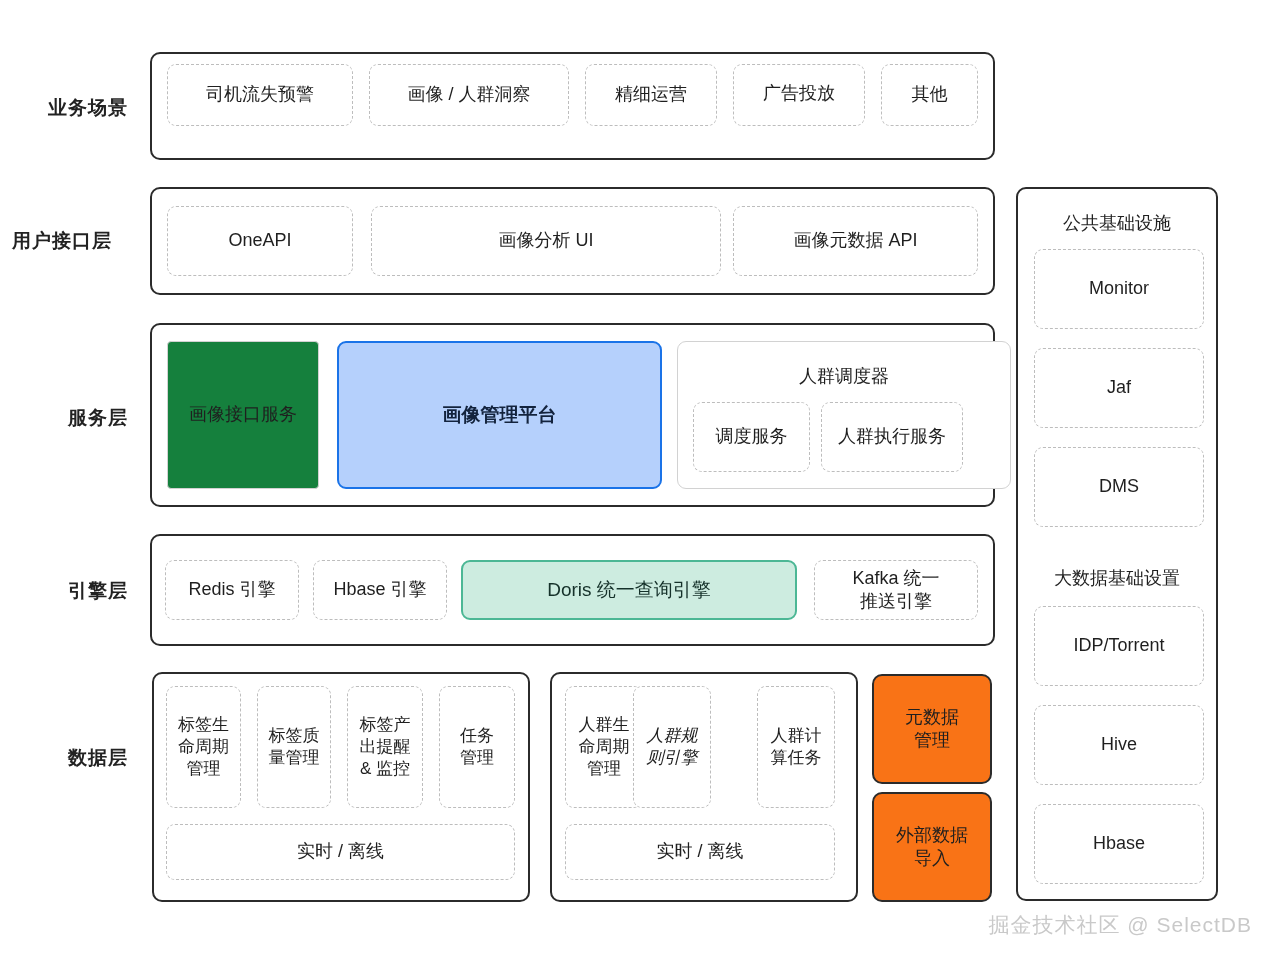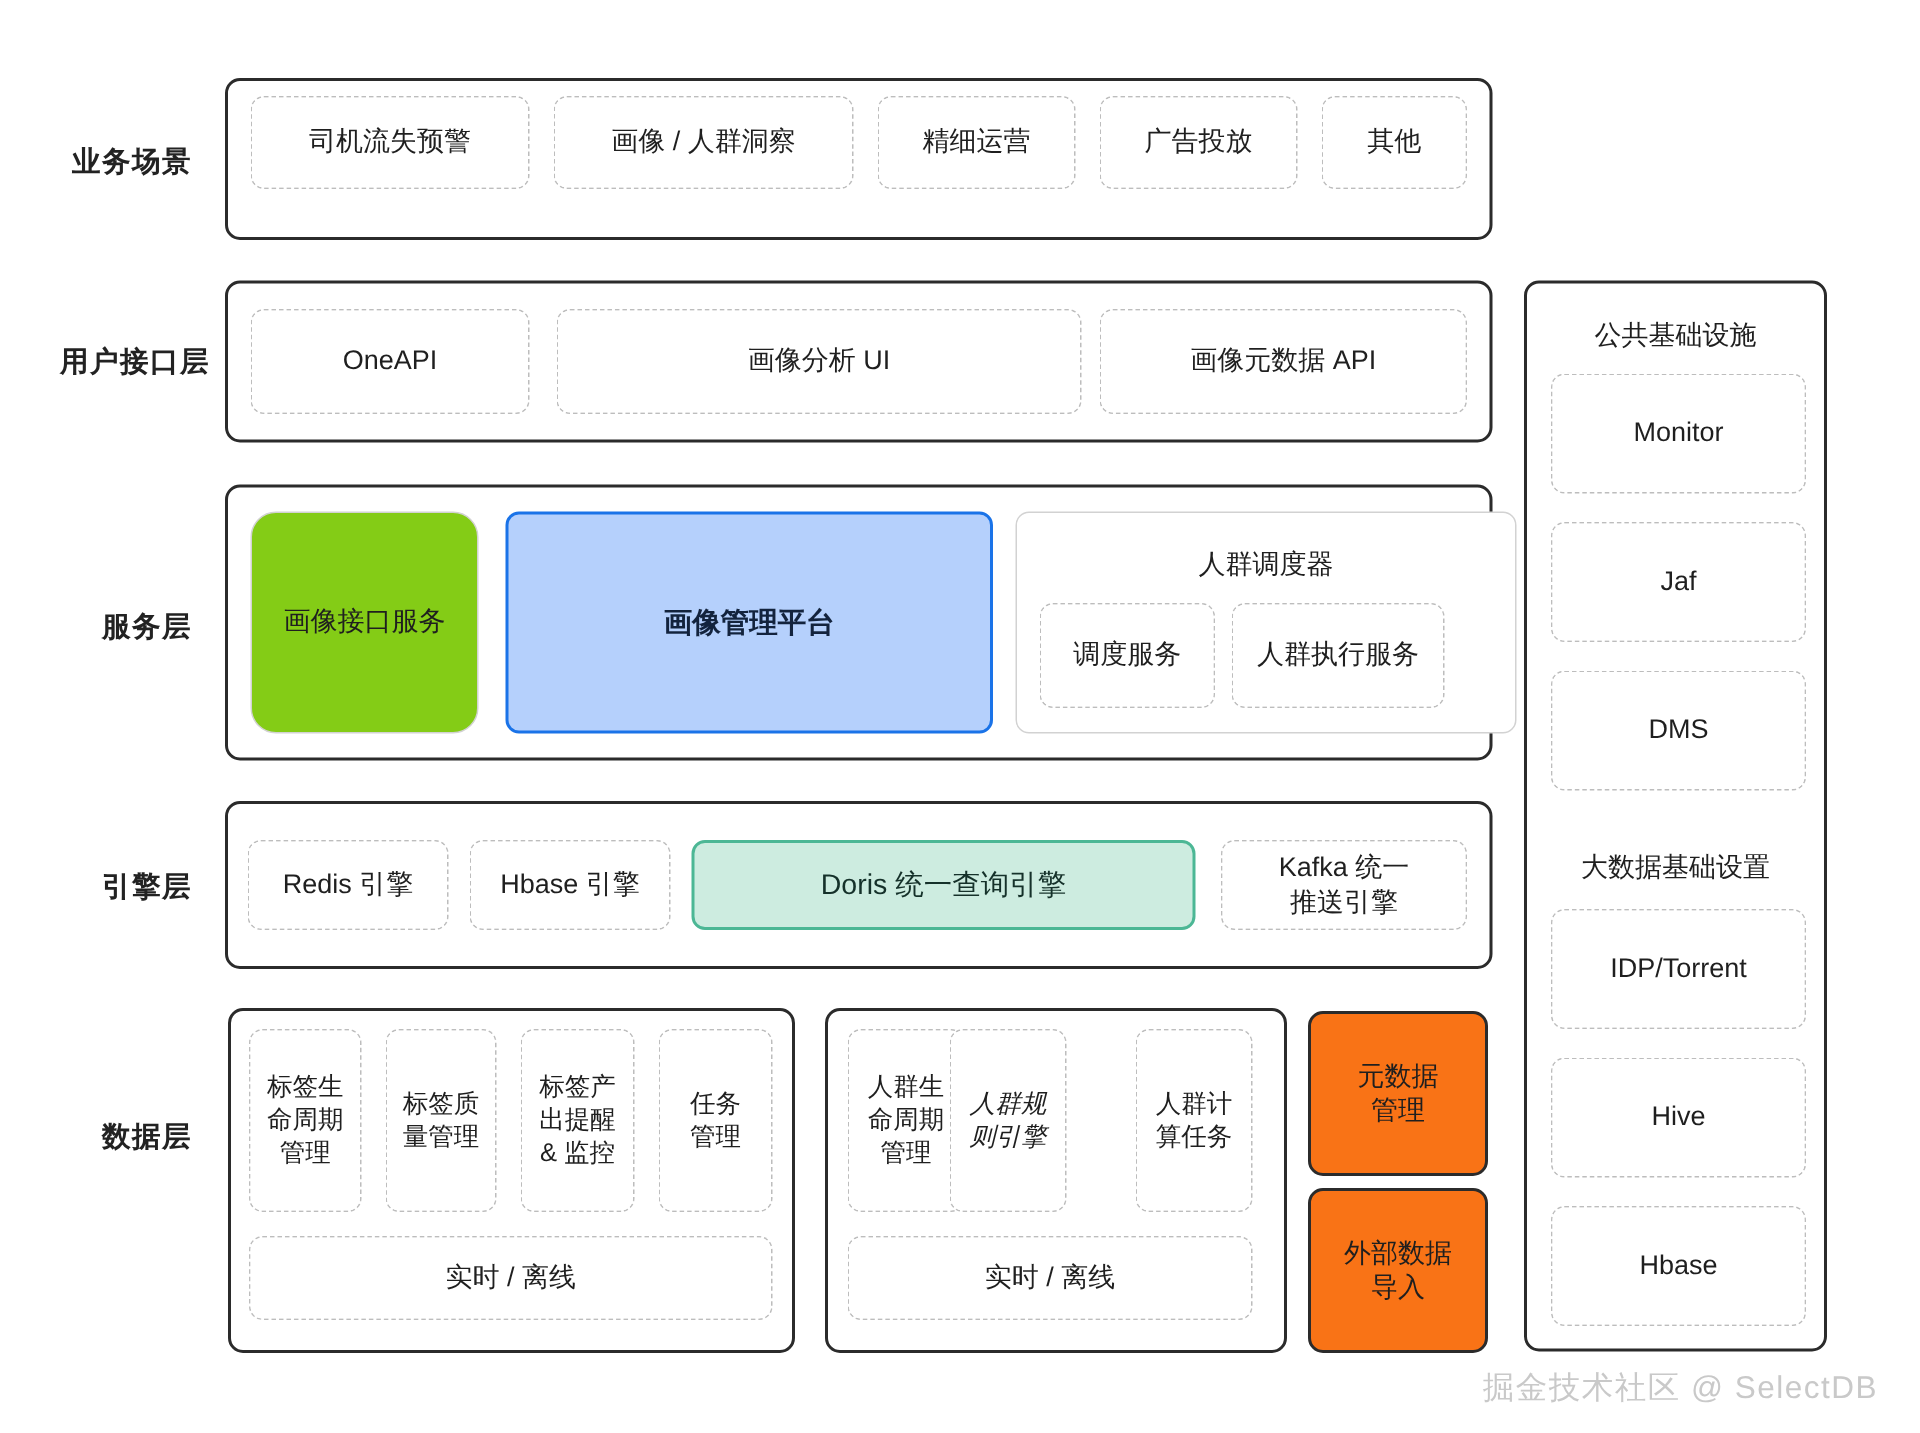--- a/index.html
+++ b/index.html
@@ -45,22 +45,22 @@
     justify-content: center;
     text-align: center;
     font-size: 18px;
     color: #1f1f1f;
     line-height: 1.28;
     white-space: pre-line;
   }
 
   .solid-light {
     border: 1.4px solid #d2d2d2;
-    border-radius: 17px;
-    background: #84cc16;
+    border-radius: 4px;
+    background: #15803d;
     box-sizing: border-box;
     display: flex;
     align-items: center;
     justify-content: center;
     text-align: center;
     font-size: 18px;
     line-height: 1.28;
     white-space: pre-line;
   }
 
@@ -94,21 +94,21 @@
     display: flex; align-items: center; justify-content: center;
     font-size: 19px; color: #15312a; text-align: center;
   }
 
   
   #lbl-biz      { left: 18px;  top: 95px;  width: 110px; }
   #box-biz      { left: 150px; top: 52px;  width: 845px; height: 108px; }
   .biz-item     { position: absolute; top: 64px; height: 62px; }
 
   
-  #lbl-ui       { left: 30px;  top: 228px; width: 110px; }
+  #lbl-ui       { left: 2px;  top: 228px; width: 110px; }
   #box-ui       { left: 150px; top: 187px; width: 845px; height: 108px; }
   .ui-item      { position: absolute; top: 206px; height: 70px; }
 
   
   #lbl-svc      { left: 18px;  top: 405px; width: 110px; }
   #box-svc      { left: 150px; top: 323px; width: 845px; height: 184px; }
   #svc-api      { position: absolute; left: 167px; top: 341px; width: 152px; height: 148px; }
   #svc-platform { position: absolute; left: 337px; top: 341px; width: 325px; height: 148px; }
   #svc-sched    { position: absolute; left: 677px; top: 341px; width: 334px; height: 148px;
                   border: 1.4px solid #d2d2d2; border-radius: 9px; background:#fff; box-sizing:border-box; }
@@ -147,21 +147,21 @@
   }
 </style>
 </head>
 <body>
 
 <div class="row-label" id="lbl-biz">业务场景</div>
 <div class="outer" id="box-biz"></div>
 <div class="dashed biz-item" style="left:167px;width:186px;">司机流失预警</div>
 <div class="dashed biz-item" style="left:369px;width:200px;">画像 / 人群洞察</div>
 <div class="dashed biz-item" style="left:585px;width:132px;">精细运营</div>
-<div class="dashed biz-item" style="left:733px;width:132px;">广告投放</div>
+<div class="dashed biz-item" style="left:733px;width:132px;font-family:Liberation Mono, monospace;">广告投放</div>
 <div class="dashed biz-item" style="left:881px;width:97px;">其他</div>
 
 <div class="row-label" id="lbl-ui">用户接口层</div>
 <div class="outer" id="box-ui"></div>
 <div class="dashed ui-item" style="left:167px;width:186px;">OneAPI</div>
 <div class="dashed ui-item" style="left:371px;width:350px;">画像分析 UI</div>
 <div class="dashed ui-item" style="left:733px;width:245px;">画像元数据 API</div>
 
 <div class="row-label" id="lbl-svc">服务层</div>
 <div class="outer" id="box-svc"></div>

